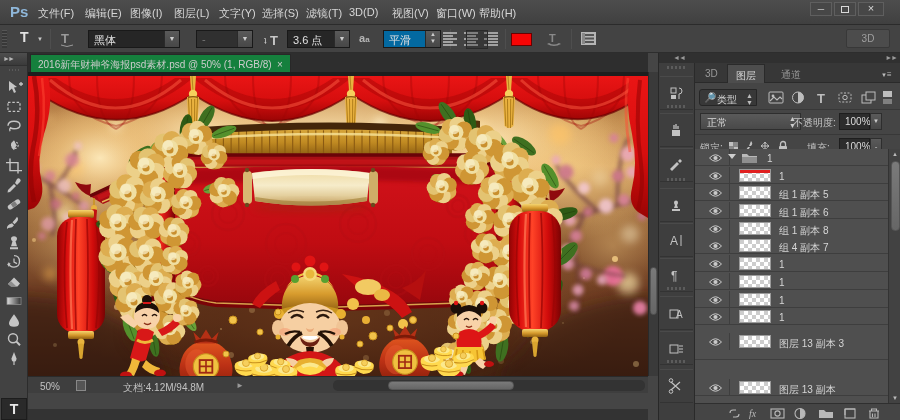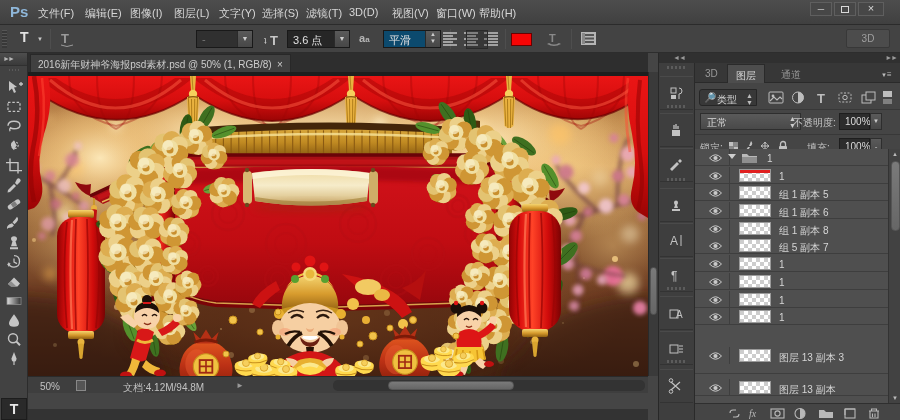--- a/index.html
+++ b/index.html
@@ -11,21 +11,21 @@
 .menu{top:6px;font-size:11px;color:#d6d6d6}
 .winbtn{top:2px;width:22px;height:14px;background:#474747;border:1px solid #5f5f5f;color:#d8d8d8;font-size:9px;line-height:12px;text-align:center}
 #optbar{left:0;top:25px;width:900px;height:28px;background:#434343;border-bottom:1px solid #2d2d2d}
 .grip{background:repeating-linear-gradient(#555 0 1px,#383838 1px 3px)}
 .obox{position:absolute;top:30px;height:18px;background:#262626;border:1px solid #191919;color:#e0e0e0;font-size:11px}
 .obox .tx{position:absolute;left:5px;top:2px}
 .dbtn{position:absolute;right:0;top:0;width:15px;height:16px;background:linear-gradient(#5a5a5a,#474747);border-left:1px solid #2a2a2a;color:#ccc;font-size:7px;text-align:center;line-height:15px}
 .sep{position:absolute;width:1px;height:20px;background:#323232;border-right:1px solid #4e4e4e}
 .oicon{position:absolute;color:#c8c8c8}
 #tabstrip{left:28px;top:53px;width:620px;height:21px;background:#2e2e2e}
-#doctab{left:2px;top:1px;height:20px;background:#404040;border:1px solid #282828;border-bottom:none;color:#cccccc;font-size:10px;padding:3px 7px 0 7px}
+#doctab{left:2px;top:1px;height:20px;background:#15803d;border:1px solid #282828;border-bottom:none;color:#cccccc;font-size:10px;padding:3px 7px 0 7px}
 #toolbar{left:0;top:53px;width:28px;height:367px;background:#424242;border-right:1px solid #2c2c2c}
 #tbhead{left:0;top:0;width:27px;height:13px;background:linear-gradient(#4e4e4e,#3a3a3a);border-bottom:1px solid #303030;color:#b5b5b5;font-size:7px;padding:2px 0 0 3px}
 #rpanel{left:658px;top:53px;width:242px;height:367px;background:#454545;border-left:1px solid #282828}
 #rtopstrip{left:0;top:0;width:242px;height:10px;background:#303030;color:#9a9a9a;font-size:7px}
 #ristrip{left:0;top:10px;width:36px;height:357px;background:#3e3e3e;border-right:1px solid #2a2a2a}
 .icell{position:absolute;left:1px;width:33px;height:34px;border-bottom:1px solid #333;border-top:1px solid #4a4a4a}
 #rmain{left:36px;top:10px;width:206px;height:357px;background:#454545}
 .ptab{position:absolute;top:1px;height:19px;font-size:10px;color:#989898;padding:4px 8px 0 8px}
 .ptab.on{background:#4d4d4d;color:#d8d8d8;border:1px solid #2a2a2a;border-bottom:none}
 .plabel{position:absolute;font-size:10px;color:#c4c4c4}
@@ -61,34 +61,38 @@
 <div class="abs winbtn" style="left:858px;width:26px;font-size:11px;line-height:11px">×</div>
 <div id="optbar" class="abs"></div>
 <div class="abs grip" style="left:2px;top:30px;width:5px;height:18px"></div>
 <div class="abs oicon" style="left:20px;top:29px;font-size:14px;font-weight:bold;color:#e2e2e2">T</div>
 <div class="abs oicon" style="left:37px;top:36px;font-size:6px">▼</div>
 <div class="sep" style="left:50px;top:29px"></div>
 <svg class="abs" style="left:58px;top:30px" width="18" height="18" viewBox="0 0 18 18">
       <text x="3" y="13" font-size="13" font-weight="bold" fill="#9a9a9a" font-family="Liberation Sans">T</text>
       <path d="M3 15 q6 3 12 0" stroke="#9a9a9a" fill="none"></path>
     </svg>
+<div class="obox" style="left:88px;width:92px">
+      <span class="tx">黑体</span>
+      <span class="dbtn">▼</span>
+    </div>
 <div class="obox" style="left:196px;width:57px;background:#303030">
       <span class="tx" style="color:#777">-</span>
       <span class="dbtn">▼</span>
     </div>
 <svg class="abs" style="left:264px;top:31px" width="20" height="16" viewBox="0 0 20 16">
       <text x="0" y="13" font-size="9" fill="#c8c8c8" font-family="Liberation Sans">ʇ</text>
       <text x="6" y="14" font-size="13" font-weight="bold" fill="#c8c8c8" font-family="Liberation Sans">T</text>
     </svg>
 <div class="obox" style="left:287px;width:63px">
       <span class="tx">3.6 点</span>
       <span class="dbtn">▼</span>
     </div>
 <div class="abs oicon" style="left:359px;top:32px;font-size:11px;font-weight:bold;color:#b5b5b5">a<span style="font-size:8px">a</span></div>
-<div class="obox" style="left:383px;width:58px;background:#0c4a6e">
+<div class="obox" style="left:383px;width:58px;background:#0369a1">
       <span class="tx">平滑</span>
       <span class="dbtn" style="font-size:6px;line-height:7px">▲<br>▼</span>
     </div>
 <div class="sep" style="left:450px;top:29px"></div>
 <svg class="abs" style="left:443px;top:32px" width="56" height="15" viewBox="0 0 56 15">
 <g stroke="#c2c2c2" stroke-width="1.5">
 <path d="M0 1 h14 M0 4 h10 M0 7 h14 M0 10 h10 M0 13 h14"></path>
 <path d="M21 1 h14 M23 4 h10 M21 7 h14 M23 10 h10 M21 13 h14"></path>
 <path d="M41 1 h14 M45 4 h10 M41 7 h14 M45 10 h10 M41 13 h14"></path>
 </g>
@@ -1677,21 +1681,21 @@
           <div class="thumb"></div>
           <span class="lname" style="left:84px">组 1 副本 8</span>
         </div>
 <div class="lrow" style="top:174px;height:17px">
           <svg class="leye" style="left:14px" width="13" height="10" viewBox="0 0 13 10">
             <path d="M0.5 5 Q6.5 -1.5 12.5 5 Q6.5 11.5 0.5 5 Z" fill="none" stroke="#c9c9c9" stroke-width="1"></path>
             <circle cx="6.5" cy="5" r="2.1" fill="#c9c9c9"></circle>
           </svg>
           <div style="position:absolute;left:34px;top:0;width:1px;height:17px;background:#3e3e3e"></div>
           <div class="thumb"></div>
-          <span class="lname" style="left:84px">组 5 副本 7</span>
+          <span class="lname" style="left:84px">组 4 副本 7</span>
         </div>
 <div class="lrow" style="top:192px;height:17px">
           <svg class="leye" style="left:14px" width="13" height="10" viewBox="0 0 13 10">
             <path d="M0.5 5 Q6.5 -1.5 12.5 5 Q6.5 11.5 0.5 5 Z" fill="none" stroke="#c9c9c9" stroke-width="1"></path>
             <circle cx="6.5" cy="5" r="2.1" fill="#c9c9c9"></circle>
           </svg>
           <div style="position:absolute;left:34px;top:0;width:1px;height:17px;background:#3e3e3e"></div>
           <div class="thumb"></div>
           <span class="lname" style="left:84px">1</span>
         </div>
@@ -1715,21 +1719,21 @@
         </div>
 <div class="lrow" style="top:245px;height:17px">
           <svg class="leye" style="left:14px" width="13" height="10" viewBox="0 0 13 10">
             <path d="M0.5 5 Q6.5 -1.5 12.5 5 Q6.5 11.5 0.5 5 Z" fill="none" stroke="#c9c9c9" stroke-width="1"></path>
             <circle cx="6.5" cy="5" r="2.1" fill="#c9c9c9"></circle>
           </svg>
           <div style="position:absolute;left:34px;top:0;width:1px;height:17px;background:#3e3e3e"></div>
           <div class="thumb"></div>
           <span class="lname" style="left:84px">1</span>
         </div>
-<div class="lrow" style="top:284px;height:27px">
+<div class="lrow" style="top:270px;height:27px">
           <svg class="leye" style="left:14px" width="13" height="10" viewBox="0 0 13 10">
             <path d="M0.5 5 Q6.5 -1.5 12.5 5 Q6.5 11.5 0.5 5 Z" fill="none" stroke="#c9c9c9" stroke-width="1"></path>
             <circle cx="6.5" cy="5" r="2.1" fill="#c9c9c9"></circle>
           </svg>
           <div style="position:absolute;left:34px;top:0;width:1px;height:17px;background:#3e3e3e"></div>
           <div class="thumb"></div>
           <span class="lname" style="left:84px">图层 13 副本 3</span>
         </div>
 <div class="lrow" style="top:316px;height:17px">
           <svg class="leye" style="left:14px" width="13" height="10" viewBox="0 0 13 10">

